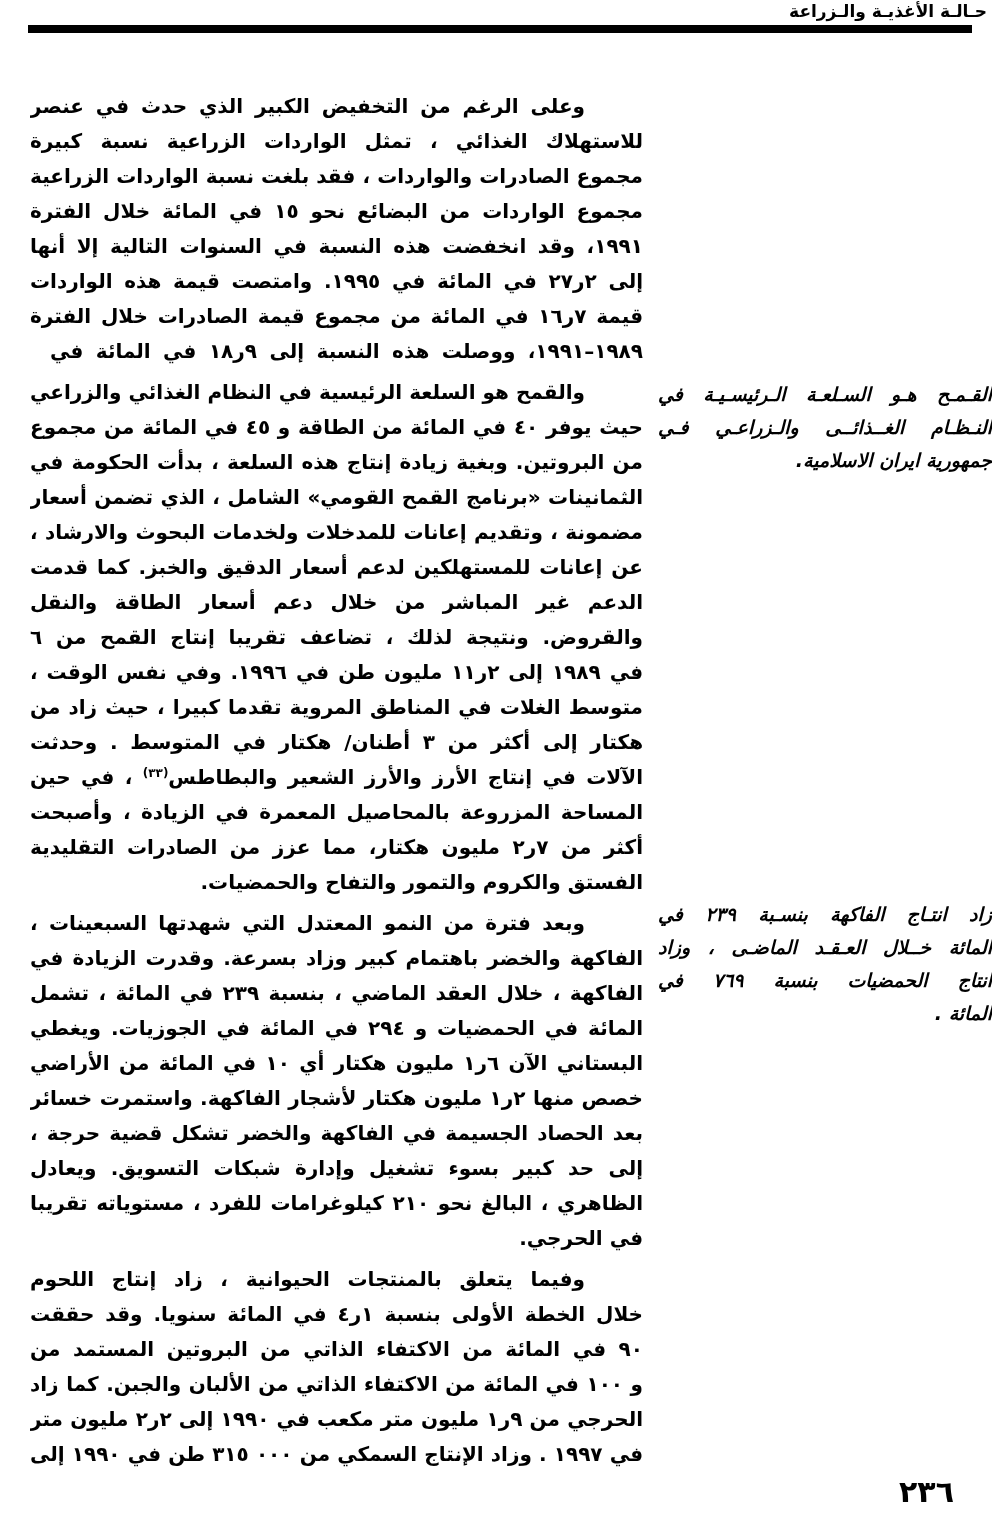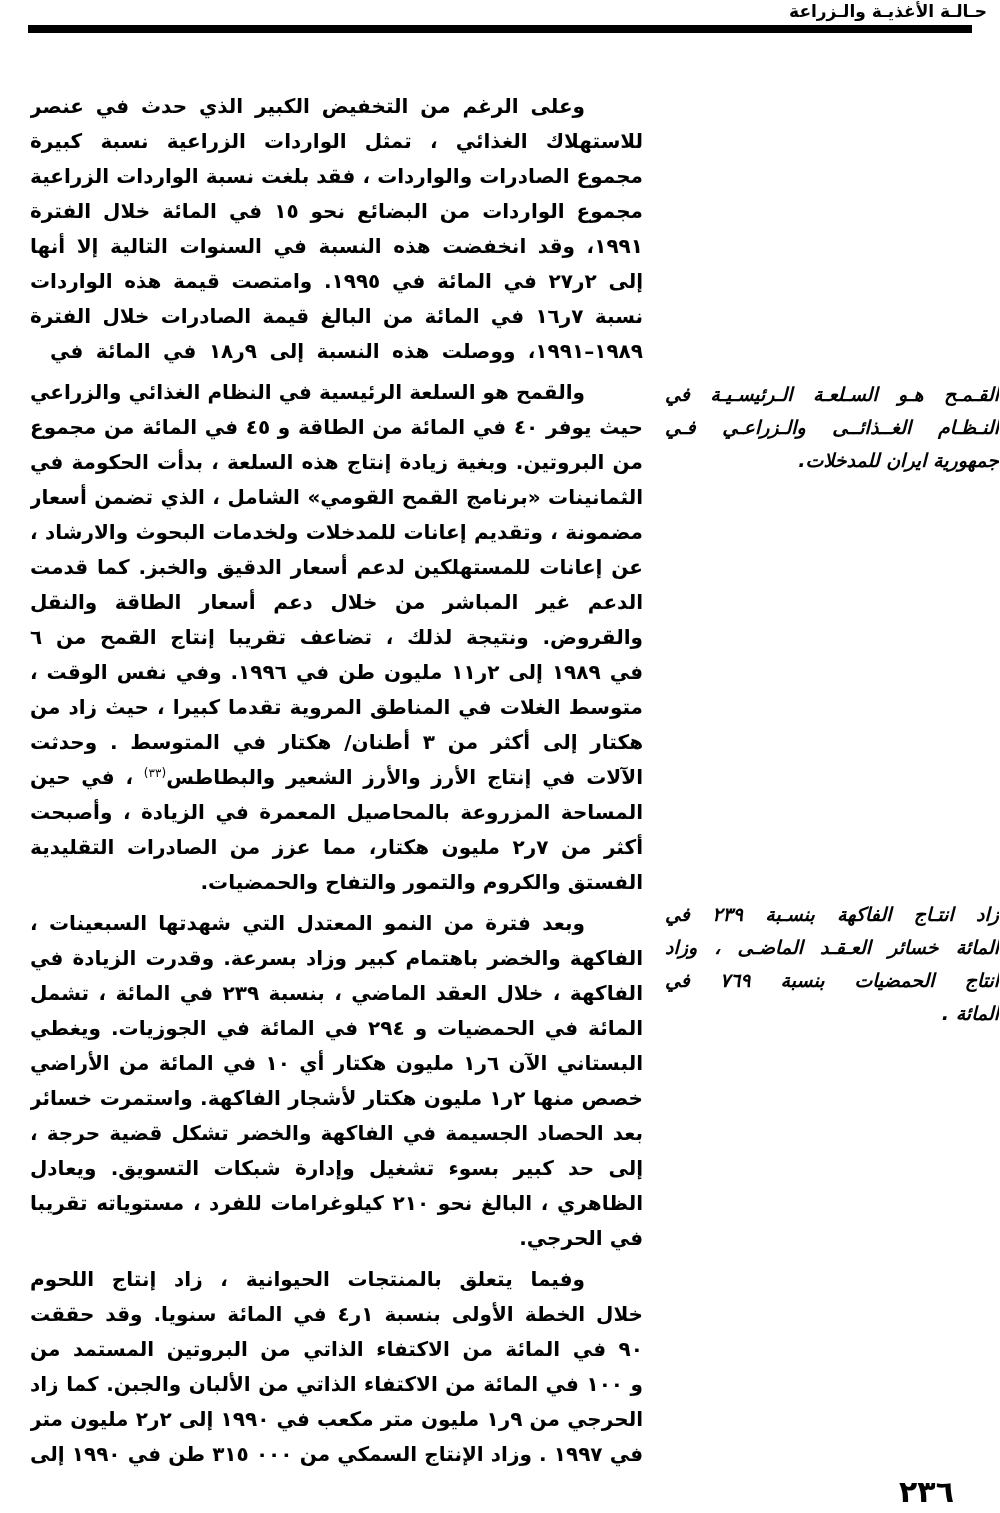--- a/index.html
+++ b/index.html
@@ -13,23 +13,23 @@
   }
   .rule{position:absolute;top:25px;left:28px;width:944px;height:8px;background:#000;}
   .col{position:absolute;top:89px;right:357px;width:613px;}
   .para + .para{margin-top:6px;}
   .ln{
     height:35px;line-height:35px;font-size:20px;font-weight:bold;direction:rtl;
     text-align:justify;text-align-last:justify;overflow:hidden;
   }
   .ln.first{padding-right:58px;}
   .ln.plast{text-align-last:right;margin-left:20px;}
-  .fn{font-size:12px;vertical-align:7px;line-height:0;font-weight:normal;margin-top:40px;}
+  .fn{font-size:12px;vertical-align:7px;line-height:0;font-weight:bold;margin-top:40px;}
   .note{
-    position:absolute;right:1px;width:334px;direction:rtl;
+    position:absolute;right:8px;width:334px;direction:rtl;
     font-weight:bold;font-style:italic;
   }
   .nln{
     height:33px;line-height:33px;font-size:19px;
     text-align:justify;text-align-last:justify;overflow:hidden;
   }
   .nln.plast{text-align-last:right;}
   .pageno{
     position:absolute;top:1474px;right:46px;font-size:30px;font-weight:bold;direction:rtl;text-align:center;
   }
@@ -44,21 +44,21 @@
 
   <div class="col">
 
     <div class="para">
       <div class="ln first">وعلى الرغم من التخفيض الكبير الذي حدث في عنصر الاستيراد</div>
       <div class="ln">للاستهلاك الغذائي ، تمثل الواردات الزراعية نسبة كبيرة ومتزايدة من</div>
       <div class="ln">مجموع الصادرات والواردات ، فقد بلغت نسبة الواردات الزراعية من</div>
       <div class="ln">مجموع الواردات من البضائع نحو ١٥ في المائة خلال الفترة ١٩٨٩ –</div>
       <div class="ln">١٩٩١، وقد انخفضت هذه النسبة في السنوات التالية إلا أنها ارتفعت</div>
       <div class="ln">إلى ٢ر٢٧ في المائة في ١٩٩٥. وامتصت قيمة هذه الواردات الزراعية</div>
-      <div class="ln">نسبة ٧ر١٦ في المائة من البالغ قيمة الصادرات خلال الفترة</div>
+      <div class="ln">قيمة ٧ر١٦ في المائة من مجموع قيمة الصادرات خلال الفترة</div>
       <div class="ln plast">١٩٨٩–١٩٩١، ووصلت هذه النسبة إلى ٩ر١٨ في المائة في ١٩٩٥.</div>
     </div>
 
     <div class="para">
       <div class="ln first">والقمح هو السلعة الرئيسية في النظام الغذائي والزراعي في البلاد ،</div>
       <div class="ln">حيث يوفر ٤٠ في المائة من الطاقة و ٤٥ في المائة من مجموع الإمدادات</div>
       <div class="ln">من البروتين. وبغية زيادة إنتاج هذه السلعة ، بدأت الحكومة في</div>
       <div class="ln">الثمانينات «برنامج القمح القومي» الشامل ، الذي تضمن أسعار شراء</div>
       <div class="ln">مضمونة ، وتقديم إعانات للمدخلات ولخدمات البحوث والارشاد ، فضلا</div>
       <div class="ln">عن إعانات للمستهلكين لدعم أسعار الدقيق والخبز. كما قدمت الحكومة</div>
@@ -93,25 +93,25 @@
       <div class="ln">و ١٠٠ في المائة من الاكتفاء الذاتي من الألبان والجبن. كما زاد الإنتاج</div>
       <div class="ln">الحرجي من ٩ر١ مليون متر مكعب في ١٩٩٠ إلى ٢ر٢ مليون متر مكعب</div>
       <div class="ln">في ١٩٩٧ . وزاد الإنتاج السمكي من ٠٠٠ ٣١٥ طن في ١٩٩٠ إلى</div>
     </div>
 
   </div>
 
   <aside class="note" style="top:378px">
     <div class="nln">القـمـح هـو السـلعـة الـرئيسـيـة في</div>
     <div class="nln">النـظـام الغــذائــى والـزراعـي فـي</div>
-    <div class="nln plast">جمهورية ايران للمدخلات.</div>
+    <div class="nln plast">جمهورية ايران الاسلامية.</div>
   </aside>
 
   <aside class="note" style="top:898px">
     <div class="nln">زاد انتـاج الفاكهة بنسـبة ٢٣٩ في</div>
-    <div class="nln">المائة خسائر العـقـد الماضـى ، وزاد</div>
+    <div class="nln">المائة خــلال العـقـد الماضـى ، وزاد</div>
     <div class="nln">انتاج الحمضيات بنسبة ٧٦٩ في</div>
     <div class="nln plast">المائة .</div>
   </aside>
 
   <div class="pageno">٢٣٦</div>
 
 </div>
 
 </body></html>

